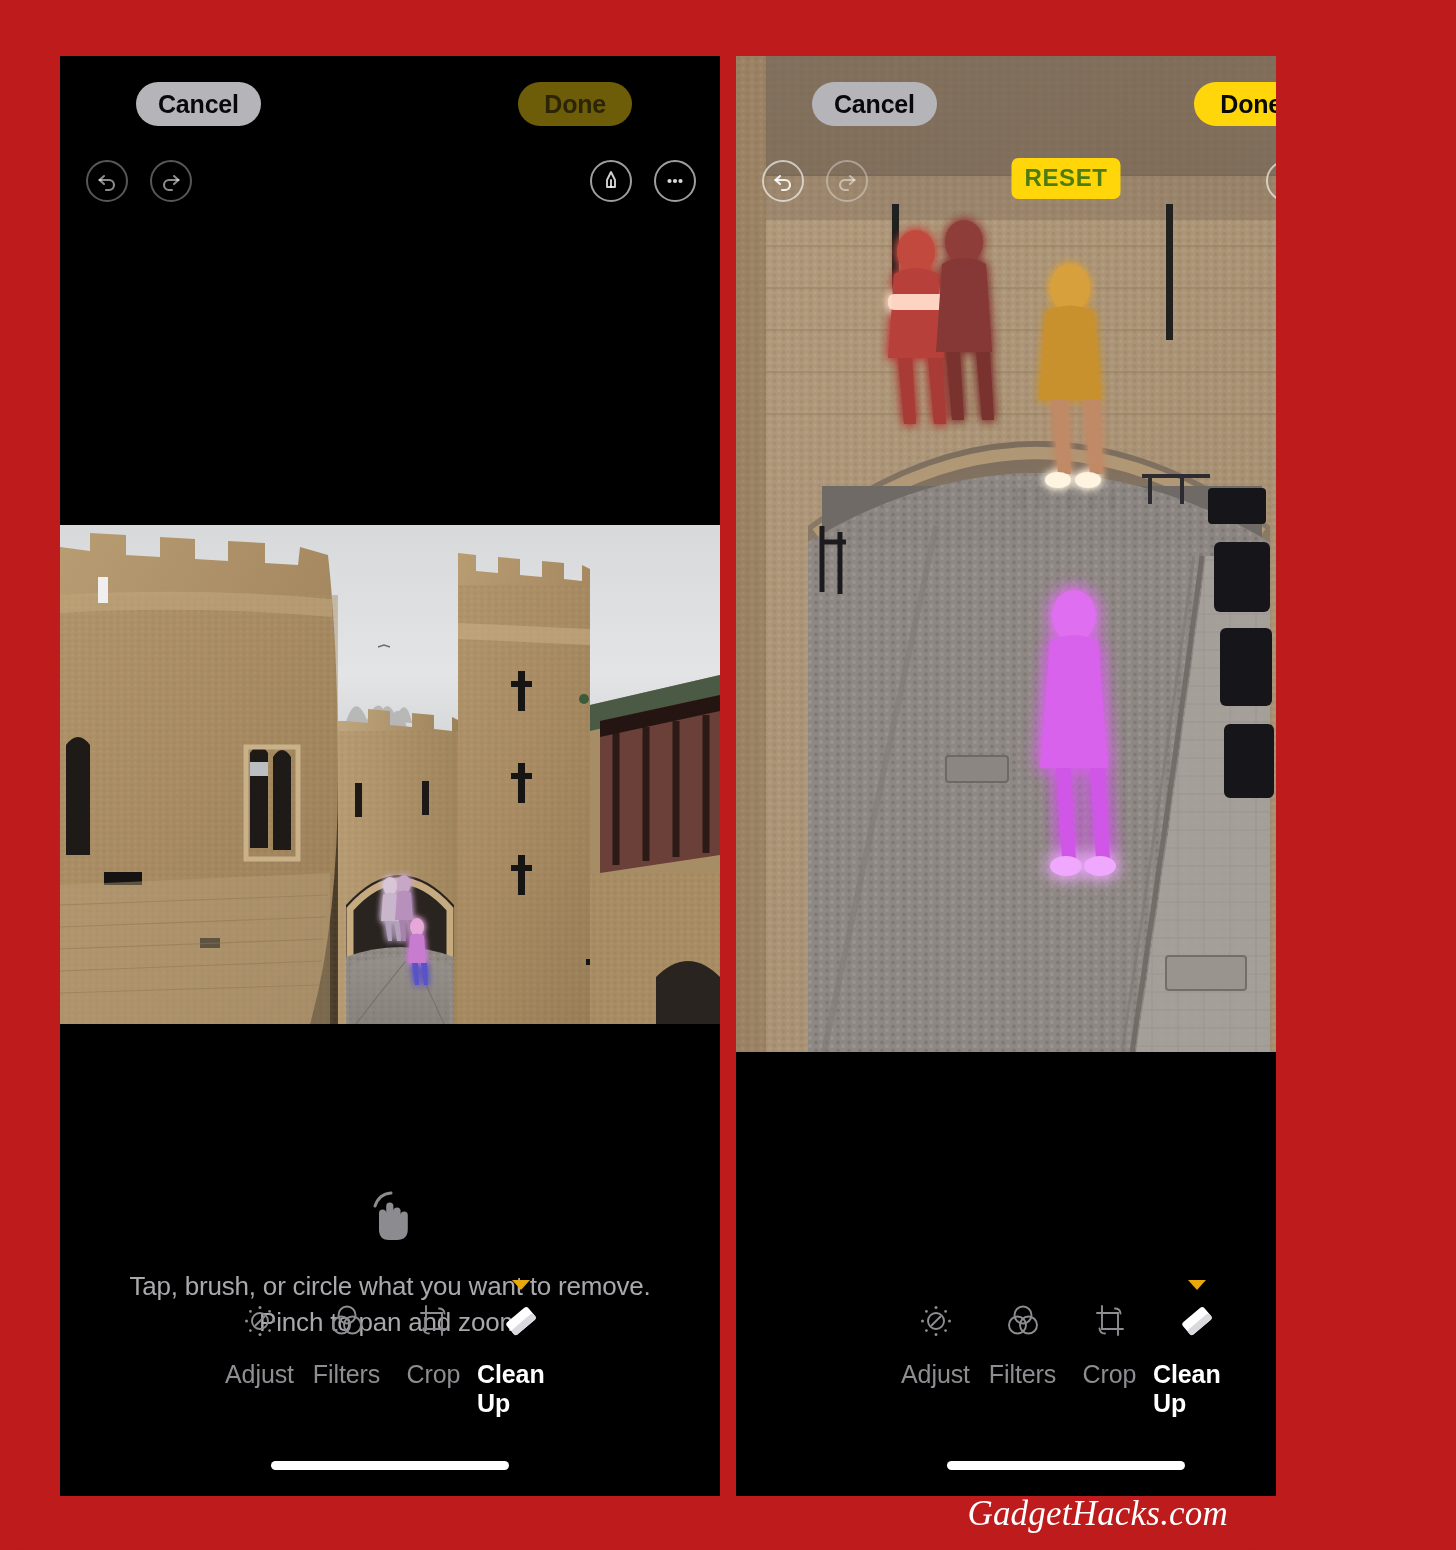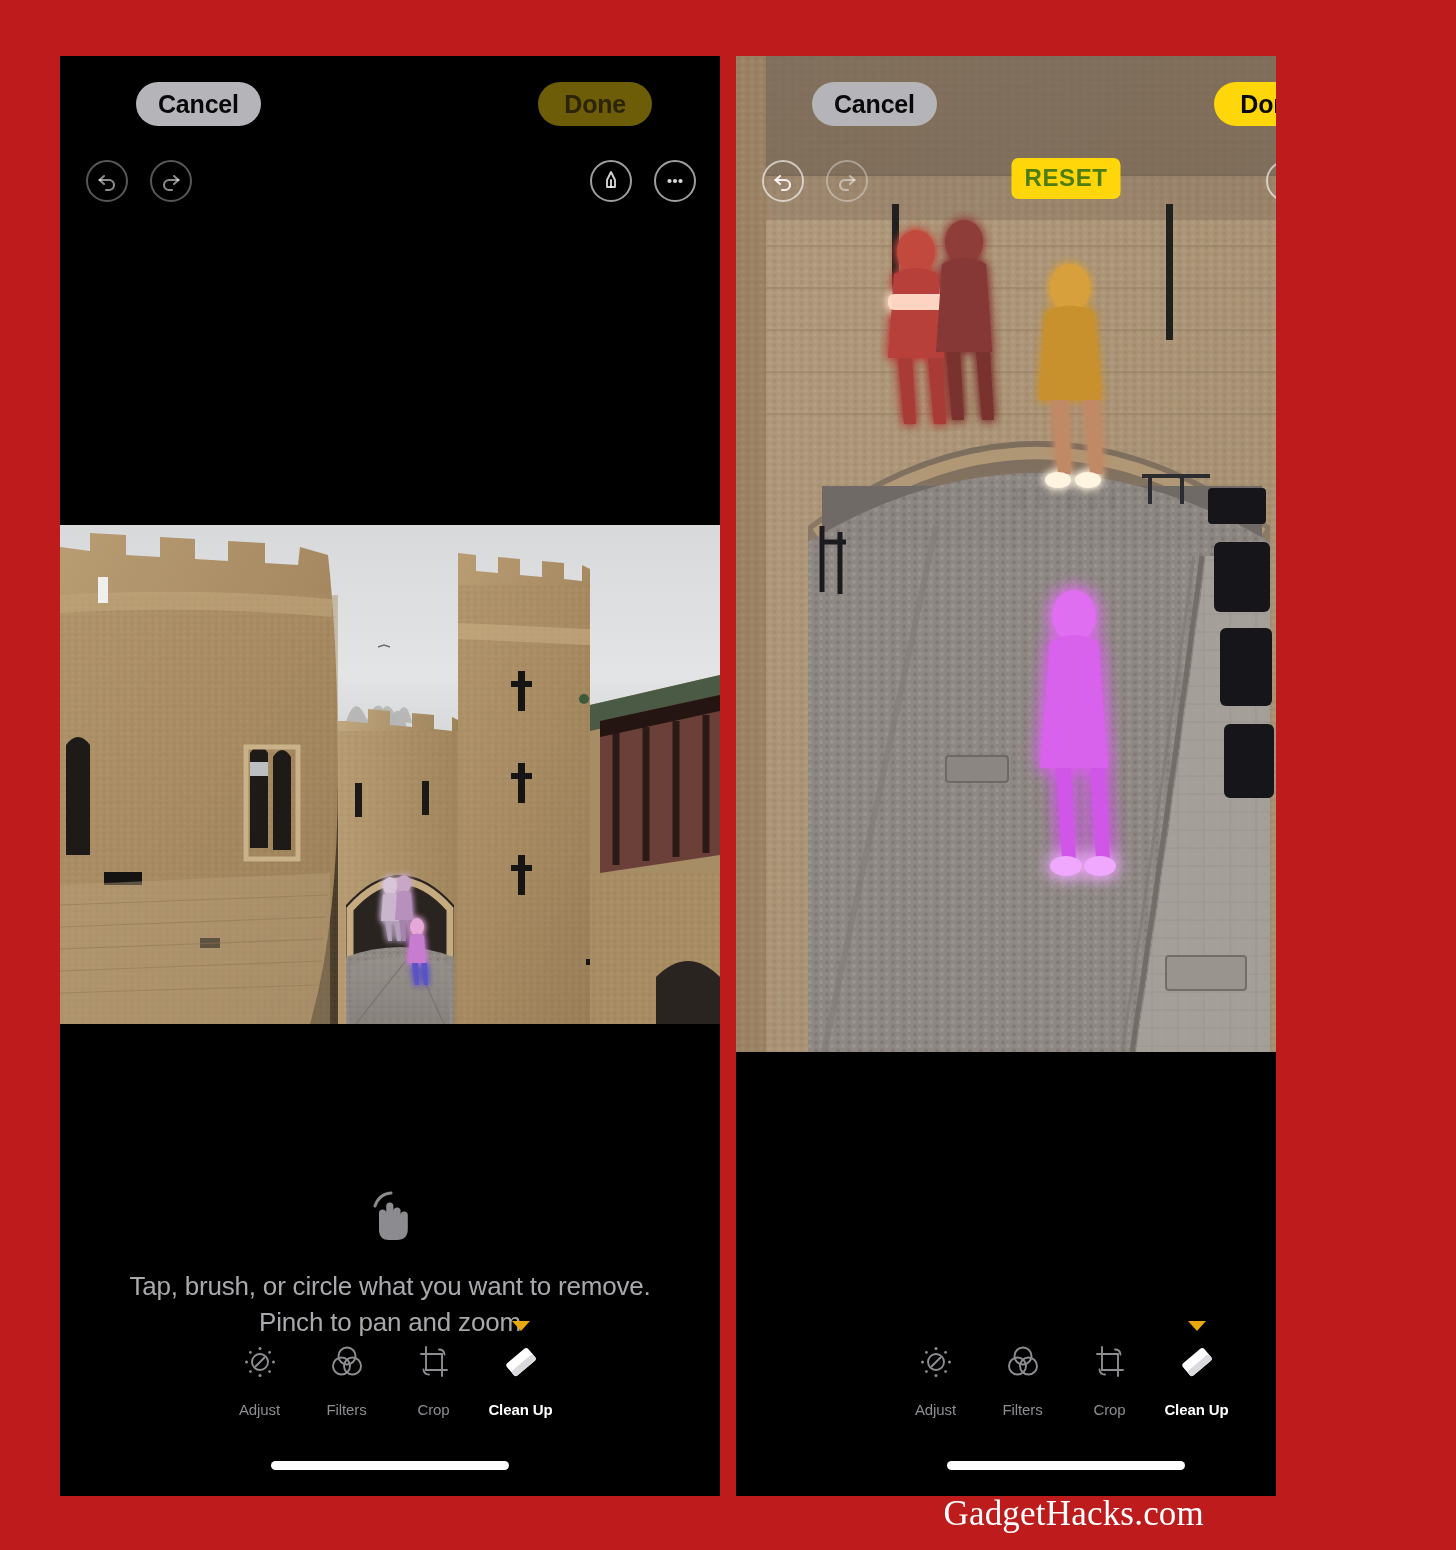--- a/index.html
+++ b/index.html
@@ -50,21 +50,21 @@
     cursor: pointer;
     user-select: none;
   }
   .pill.cancel {
     left: 76px;
     padding: 0 22px;
     background: #B4B4B9;
     color: #09090b;
   }
   .pill.done {
-    right: 68px;
+    right: 88px;
     padding: 16px 26px;
   }
   .pill.done.dim { background: #6E5D08; color: #2b2506; }
   .pill.done.active { background: #FFD60A; color: #0a0a0a; }
 
   
   .tool-row {
     position: absolute;
     left: 0; top: 100px;
     width: 100%; height: 72px;
@@ -143,21 +143,21 @@
   .tool-item {
     width: 87px;
     display: flex; flex-direction: column;
     align-items: center;
     cursor: pointer;
     position: relative;
   }
   .tool-icon { height: 50px; display: flex; align-items: center; justify-content: center; }
   .tool-label {
     margin-top: 14px;
-    font-size: 15px;
+    font-size: 25px;
     color: #8d8d92;
     letter-spacing: -0.1px;
   }
   .tool-item.selected .tool-label { color: #ffffff; font-weight: 700; }
   .sel-caret {
     position: absolute;
     top: -16px; left: 50%;
     transform: translateX(-50%);
     width: 0; height: 0;
     border-left: 9px solid transparent;
@@ -172,26 +172,27 @@
     width: 238px; height: 9px;
     border-radius: 5px;
     background: #ffffff;
     z-index: 7;
     cursor: pointer;
   }
 
   
   .watermark {
     position: absolute;
-    right: 72px; bottom: 16px;
+    right: 48px; bottom: 16px;
     color: #ffffff;
     font-family: "Liberation Serif", serif;
     font-size: 35px;
     letter-spacing: 0.2px;
     z-index: 12;
+    font-style: italic;
   }
 </style>
 </head>
 <body>
 
 <div class="page">
 
   <div class="panels">
 
     <div class="phone">

